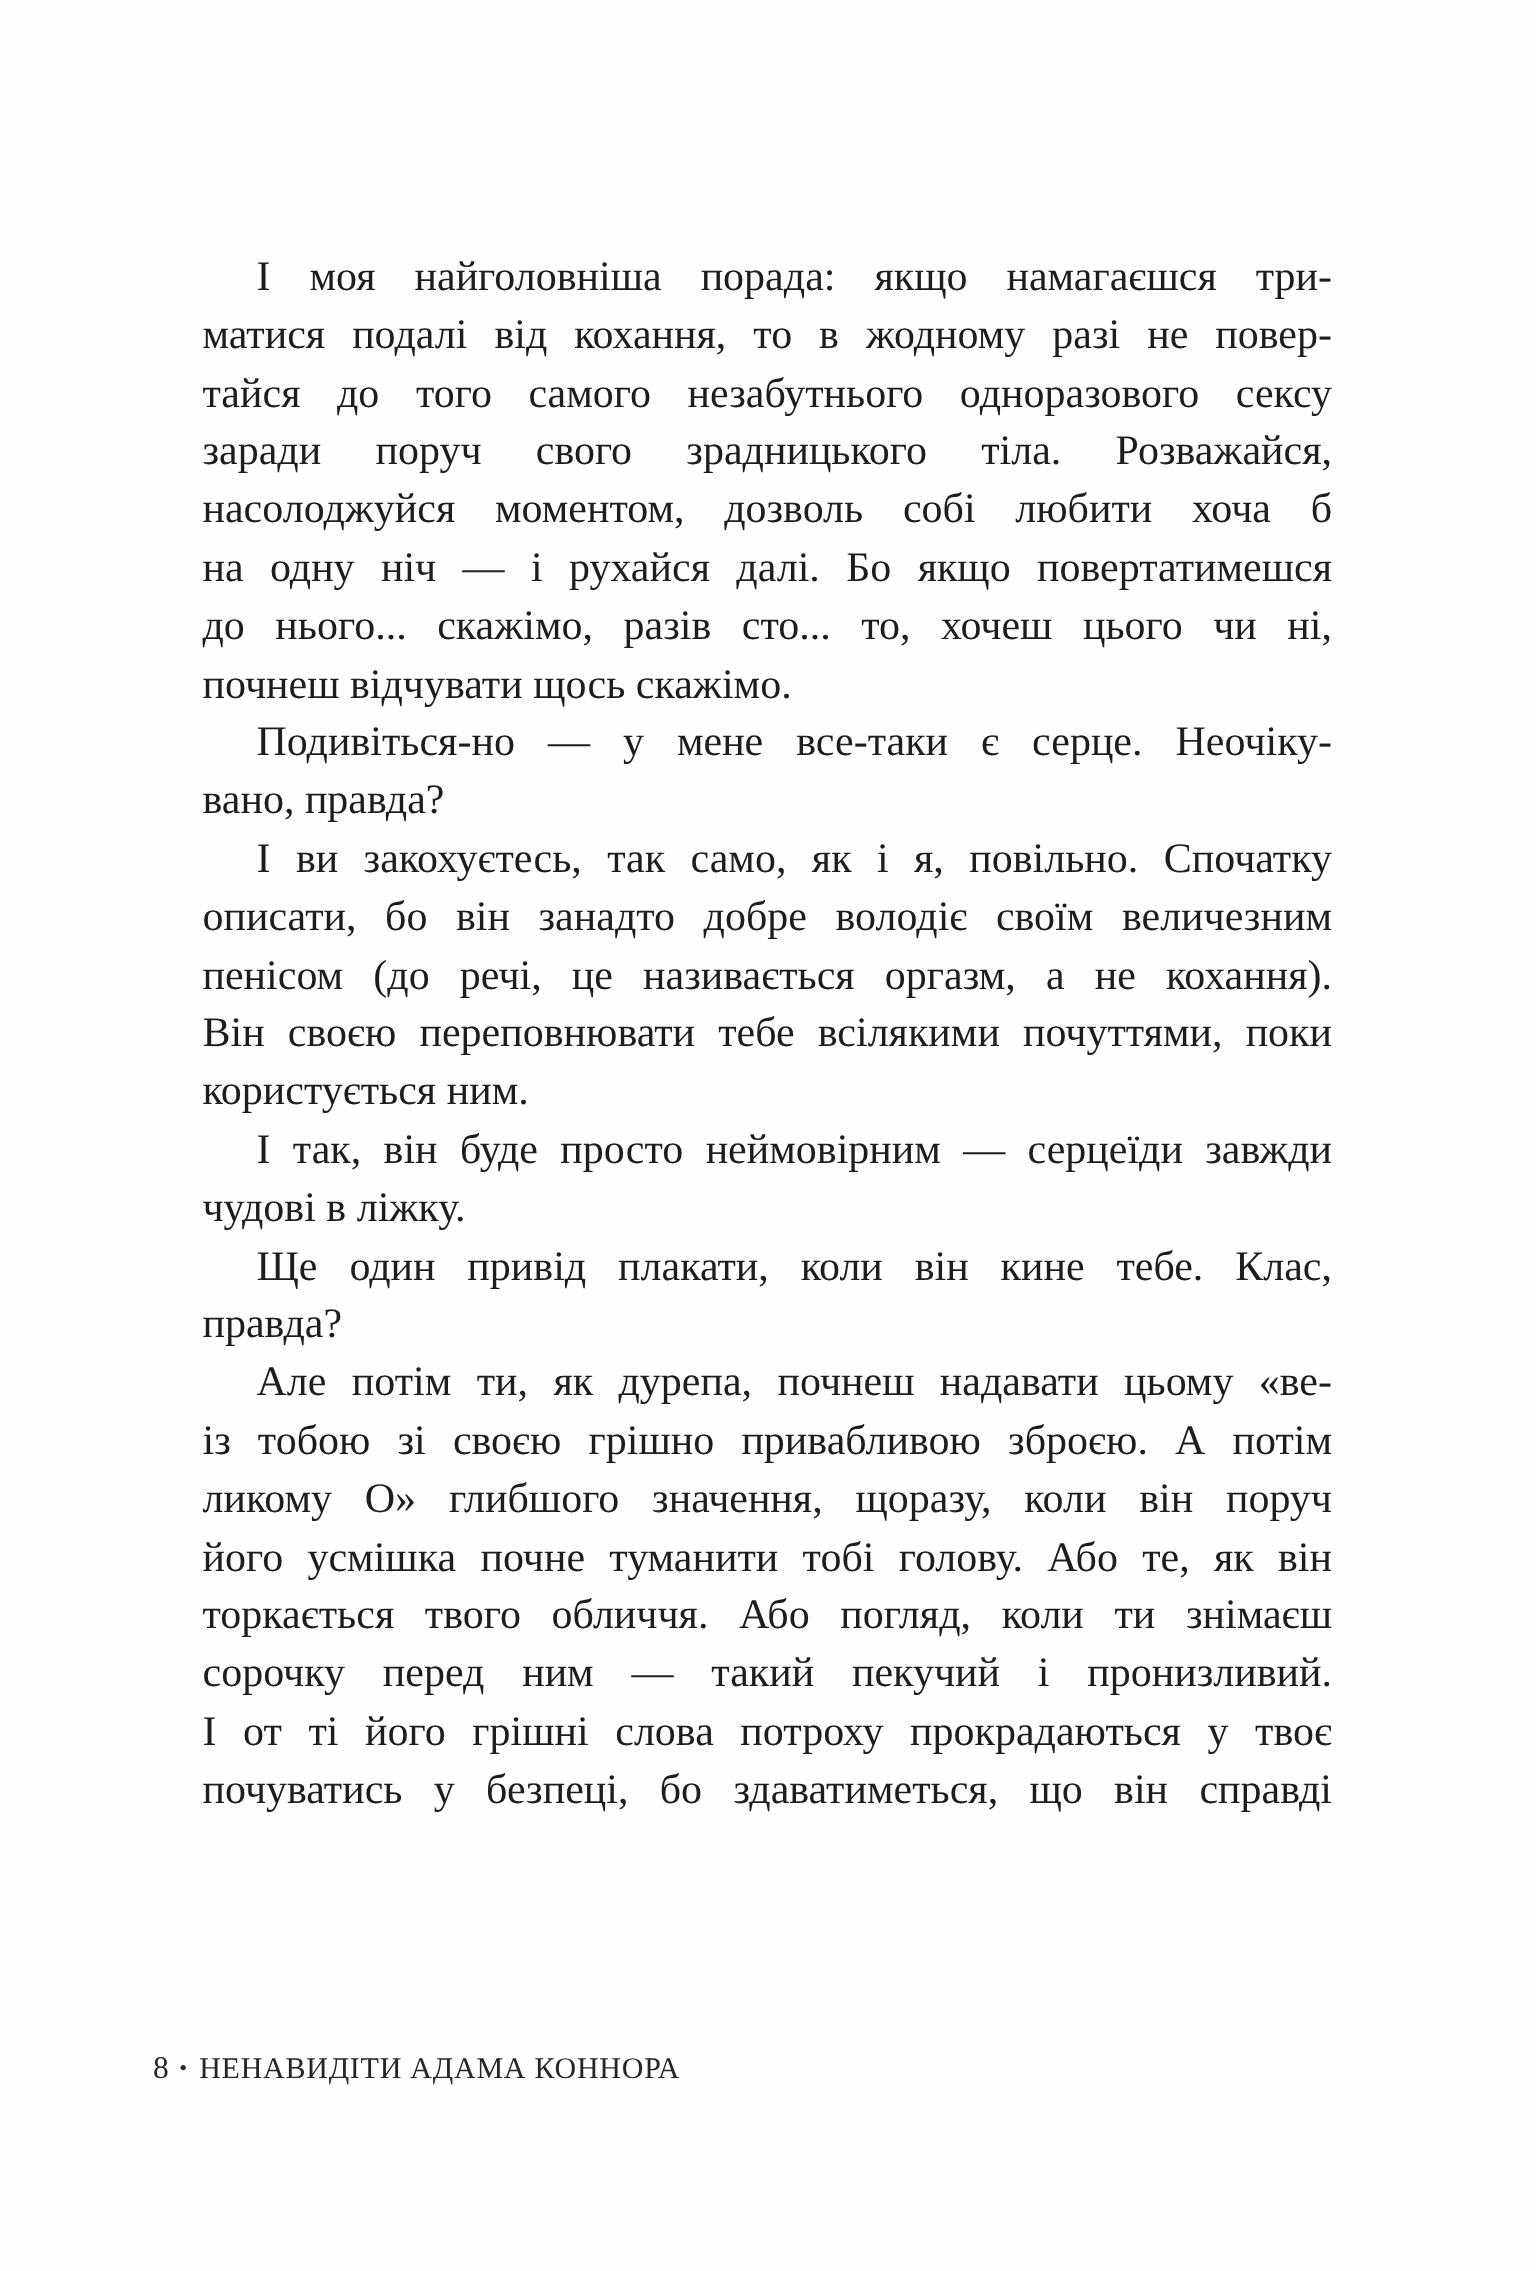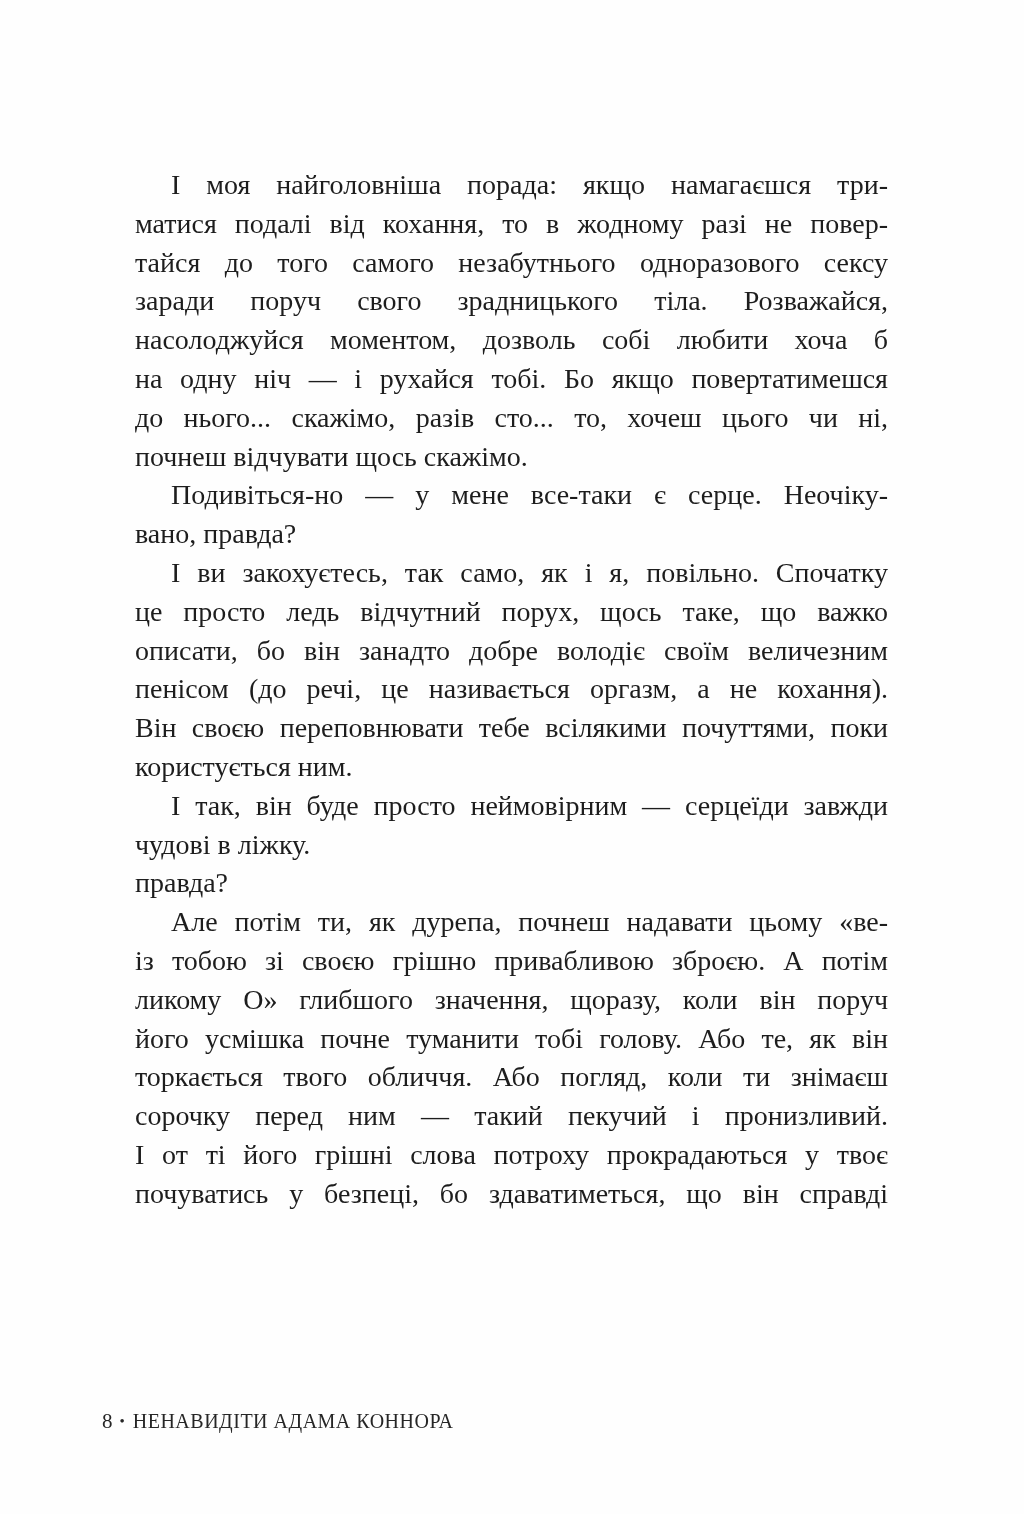--- a/index.html
+++ b/index.html
@@ -36,21 +36,20 @@
   .line.indent {
     text-indent: 36px;
   }
   .footer {
     position: absolute;
     left: 102px;
     top: 1366px;
     font-size: 20px;
     color: #262626;
     white-space: nowrap;
-    margin-top: 43px;
   }
   .footer .pagenum {
     font-size: 21px;
   }
   .footer .sep {
     display: inline-block;
     margin: 0 8px 0 7px;
     font-size: 15px;
     vertical-align: 2px;
   }
@@ -61,33 +60,33 @@
 </head>
 <body>
 
 <div class="page">
   <div class="text-block">
       <div class="line indent">І моя найголовніша порада: якщо намагаєшся три-</div>
       <div class="line">матися подалі від кохання, то в жодному разі не повер-</div>
       <div class="line">тайся до того самого незабутнього одноразового сексу</div>
       <div class="line">заради поруч свого зрадницького тіла. Розважайся,</div>
       <div class="line">насолоджуйся моментом, дозволь собі любити хоча б</div>
-      <div class="line">на одну ніч — і рухайся тобі. Бо якщо повертатимешся</div>
+      <div class="line">на одну ніч — і рухайся далі. Бо якщо повертатимешся</div>
       <div class="line">до нього... скажімо, разів сто... то, хочеш цього чи ні,</div>
       <div class="line last">почнеш відчувати щось скажімо.</div>
       <div class="line indent">Подивіться-но — у мене все-таки є серце. Неочіку-</div>
       <div class="line last">вано, правда?</div>
       <div class="line indent">І ви закохуєтесь, так само, як і я, повільно. Спочатку</div>
-      <div class="line">це просто ледь відчутний порух, щось таке, що важко</div>
       <div class="line">описати, бо він занадто добре володіє своїм величезним</div>
       <div class="line">пенісом (до речі, це називається оргазм, а не кохання).</div>
       <div class="line">Він своєю переповнювати тебе всілякими почуттями, поки</div>
       <div class="line last">користується ним.</div>
       <div class="line indent">І так, він буде просто неймовірним — серцеїди завжди</div>
       <div class="line last">чудові в ліжку.</div>
+      <div class="line indent">Ще один привід плакати, коли він кине тебе. Клас,</div>
       <div class="line last">правда?</div>
       <div class="line indent">Але потім ти, як дурепа, почнеш надавати цьому «ве-</div>
       <div class="line">із тобою зі своєю грішно привабливою зброєю. А потім</div>
       <div class="line">ликому О» глибшого значення, щоразу, коли він поруч</div>
       <div class="line">його усмішка почне туманити тобі голову. Або те, як він</div>
       <div class="line">торкається твого обличчя. Або погляд, коли ти знімаєш</div>
       <div class="line">сорочку перед ним — такий пекучий і пронизливий.</div>
       <div class="line">І от ті його грішні слова потроху прокрадаються у твоє</div>
       <div class="line">почуватись у безпеці, бо здаватиметься, що він справді</div>
     </div>

